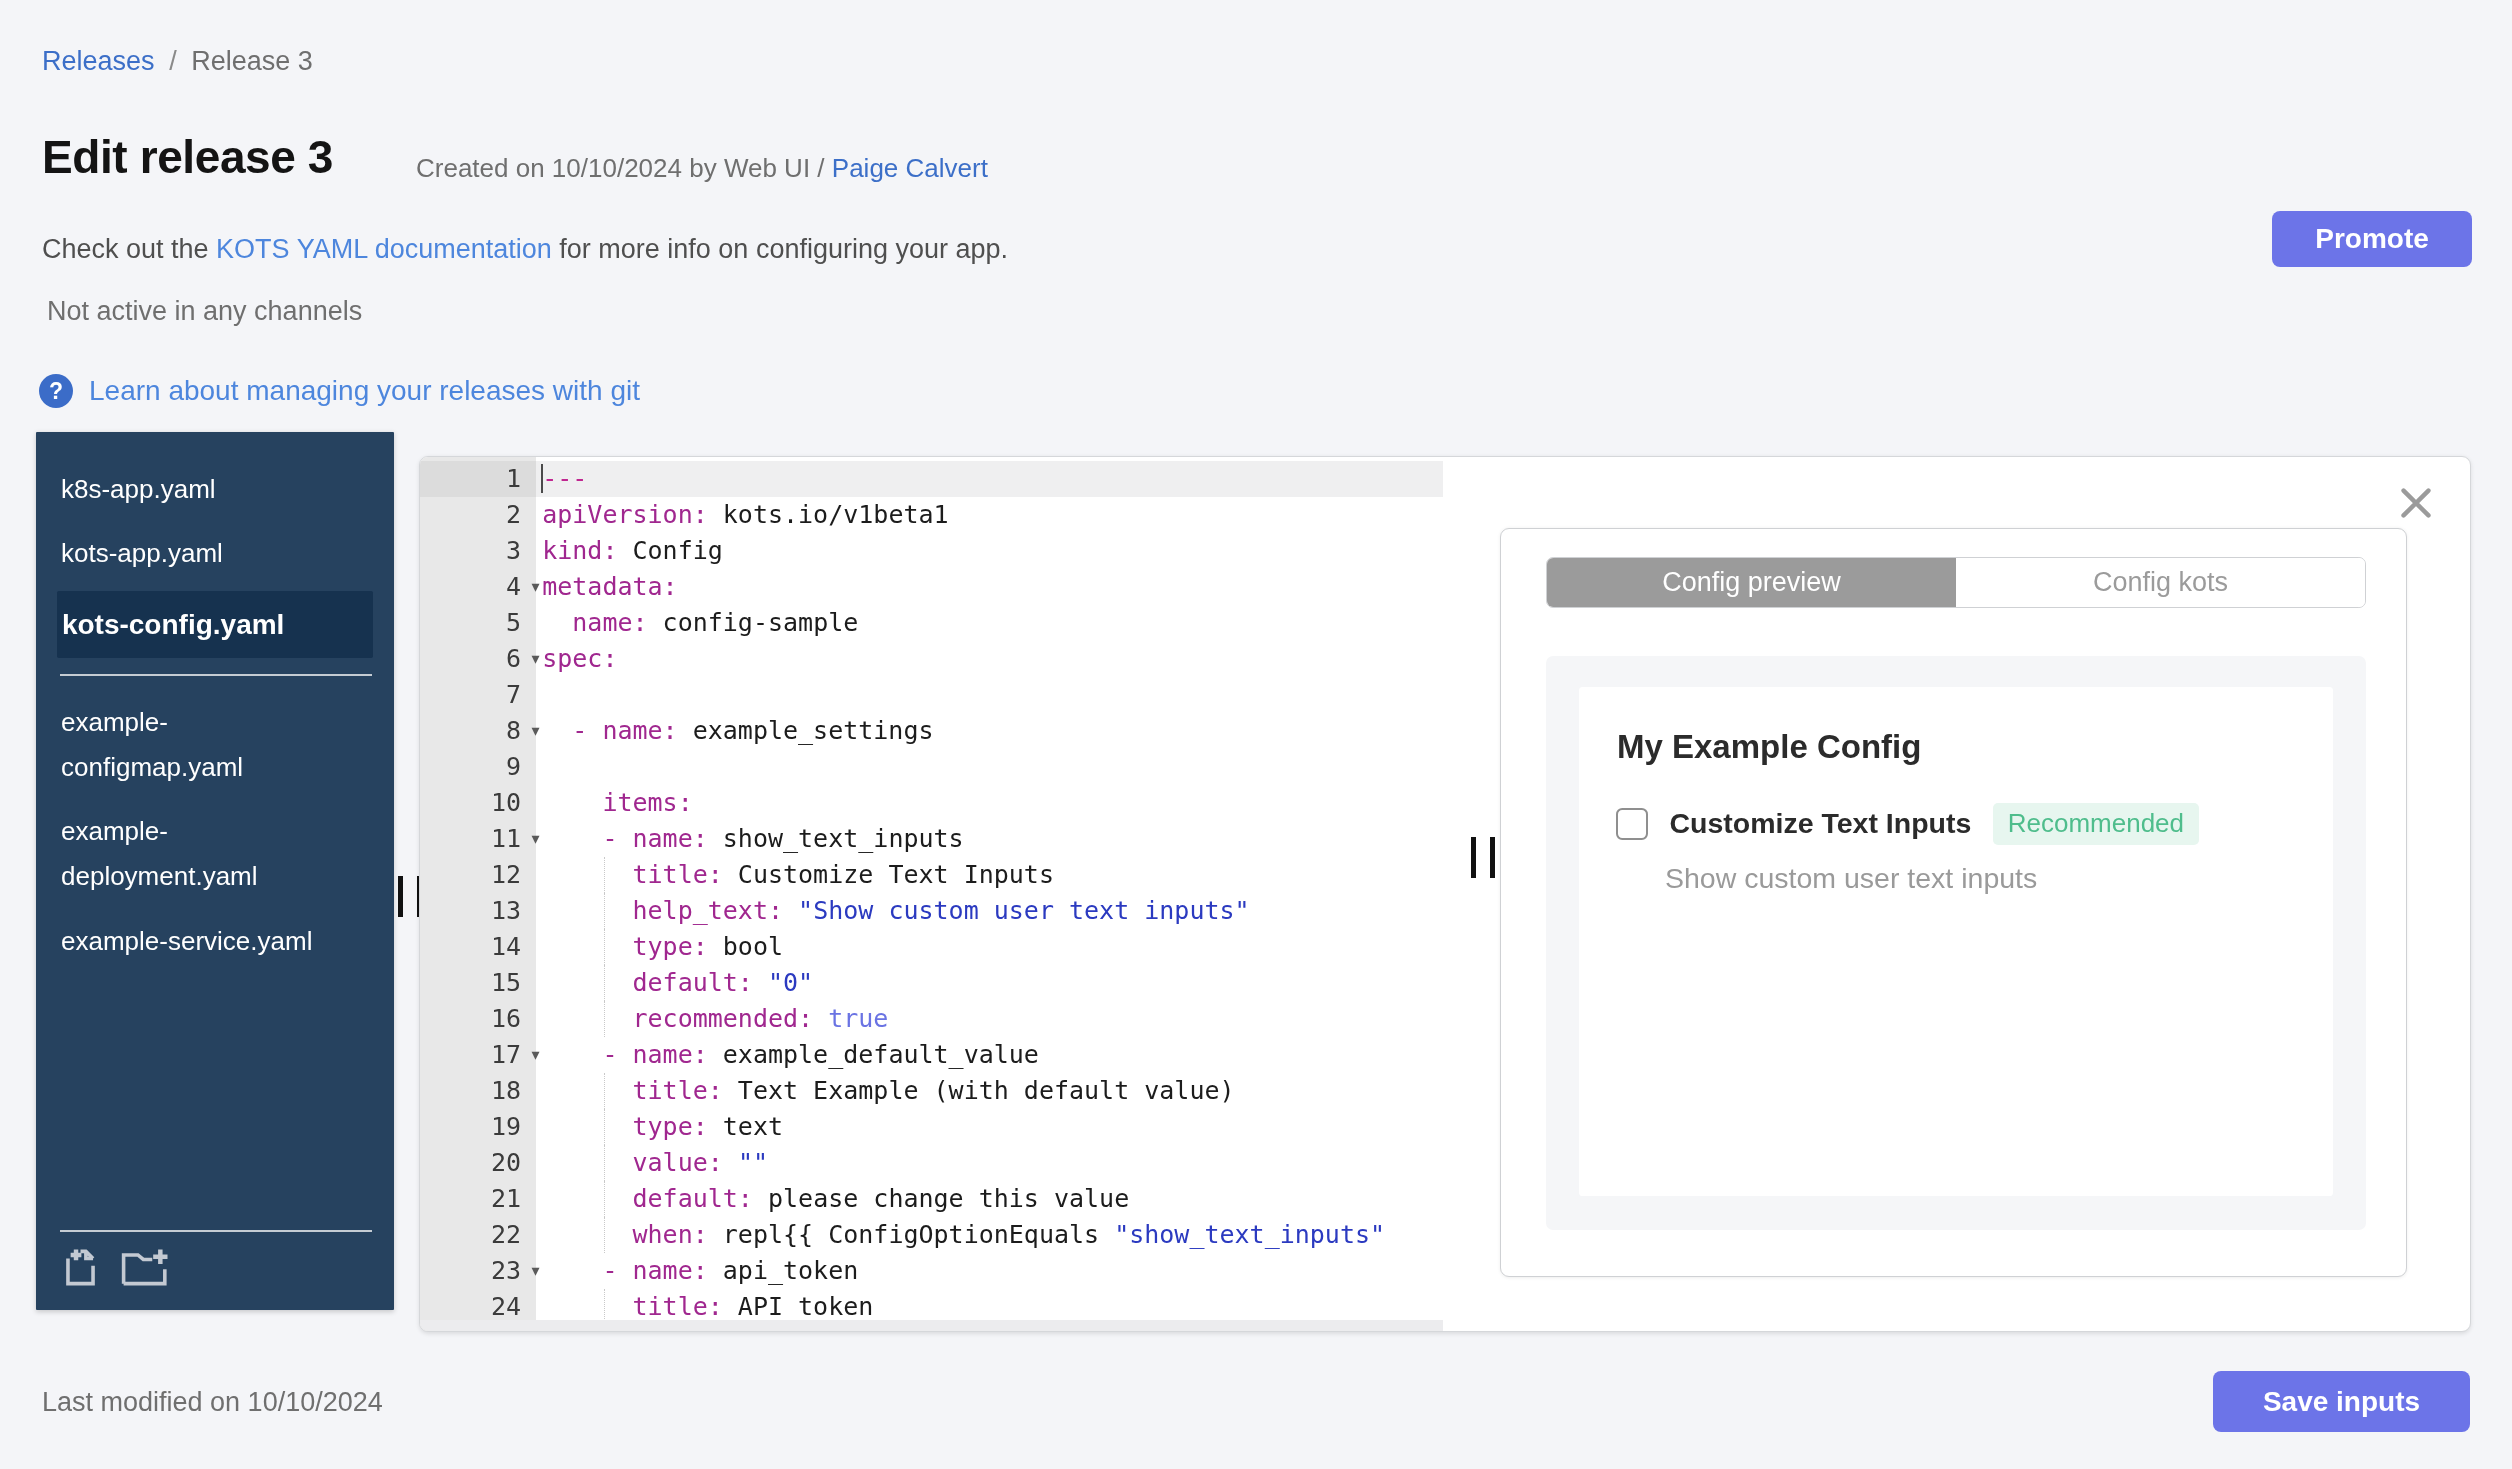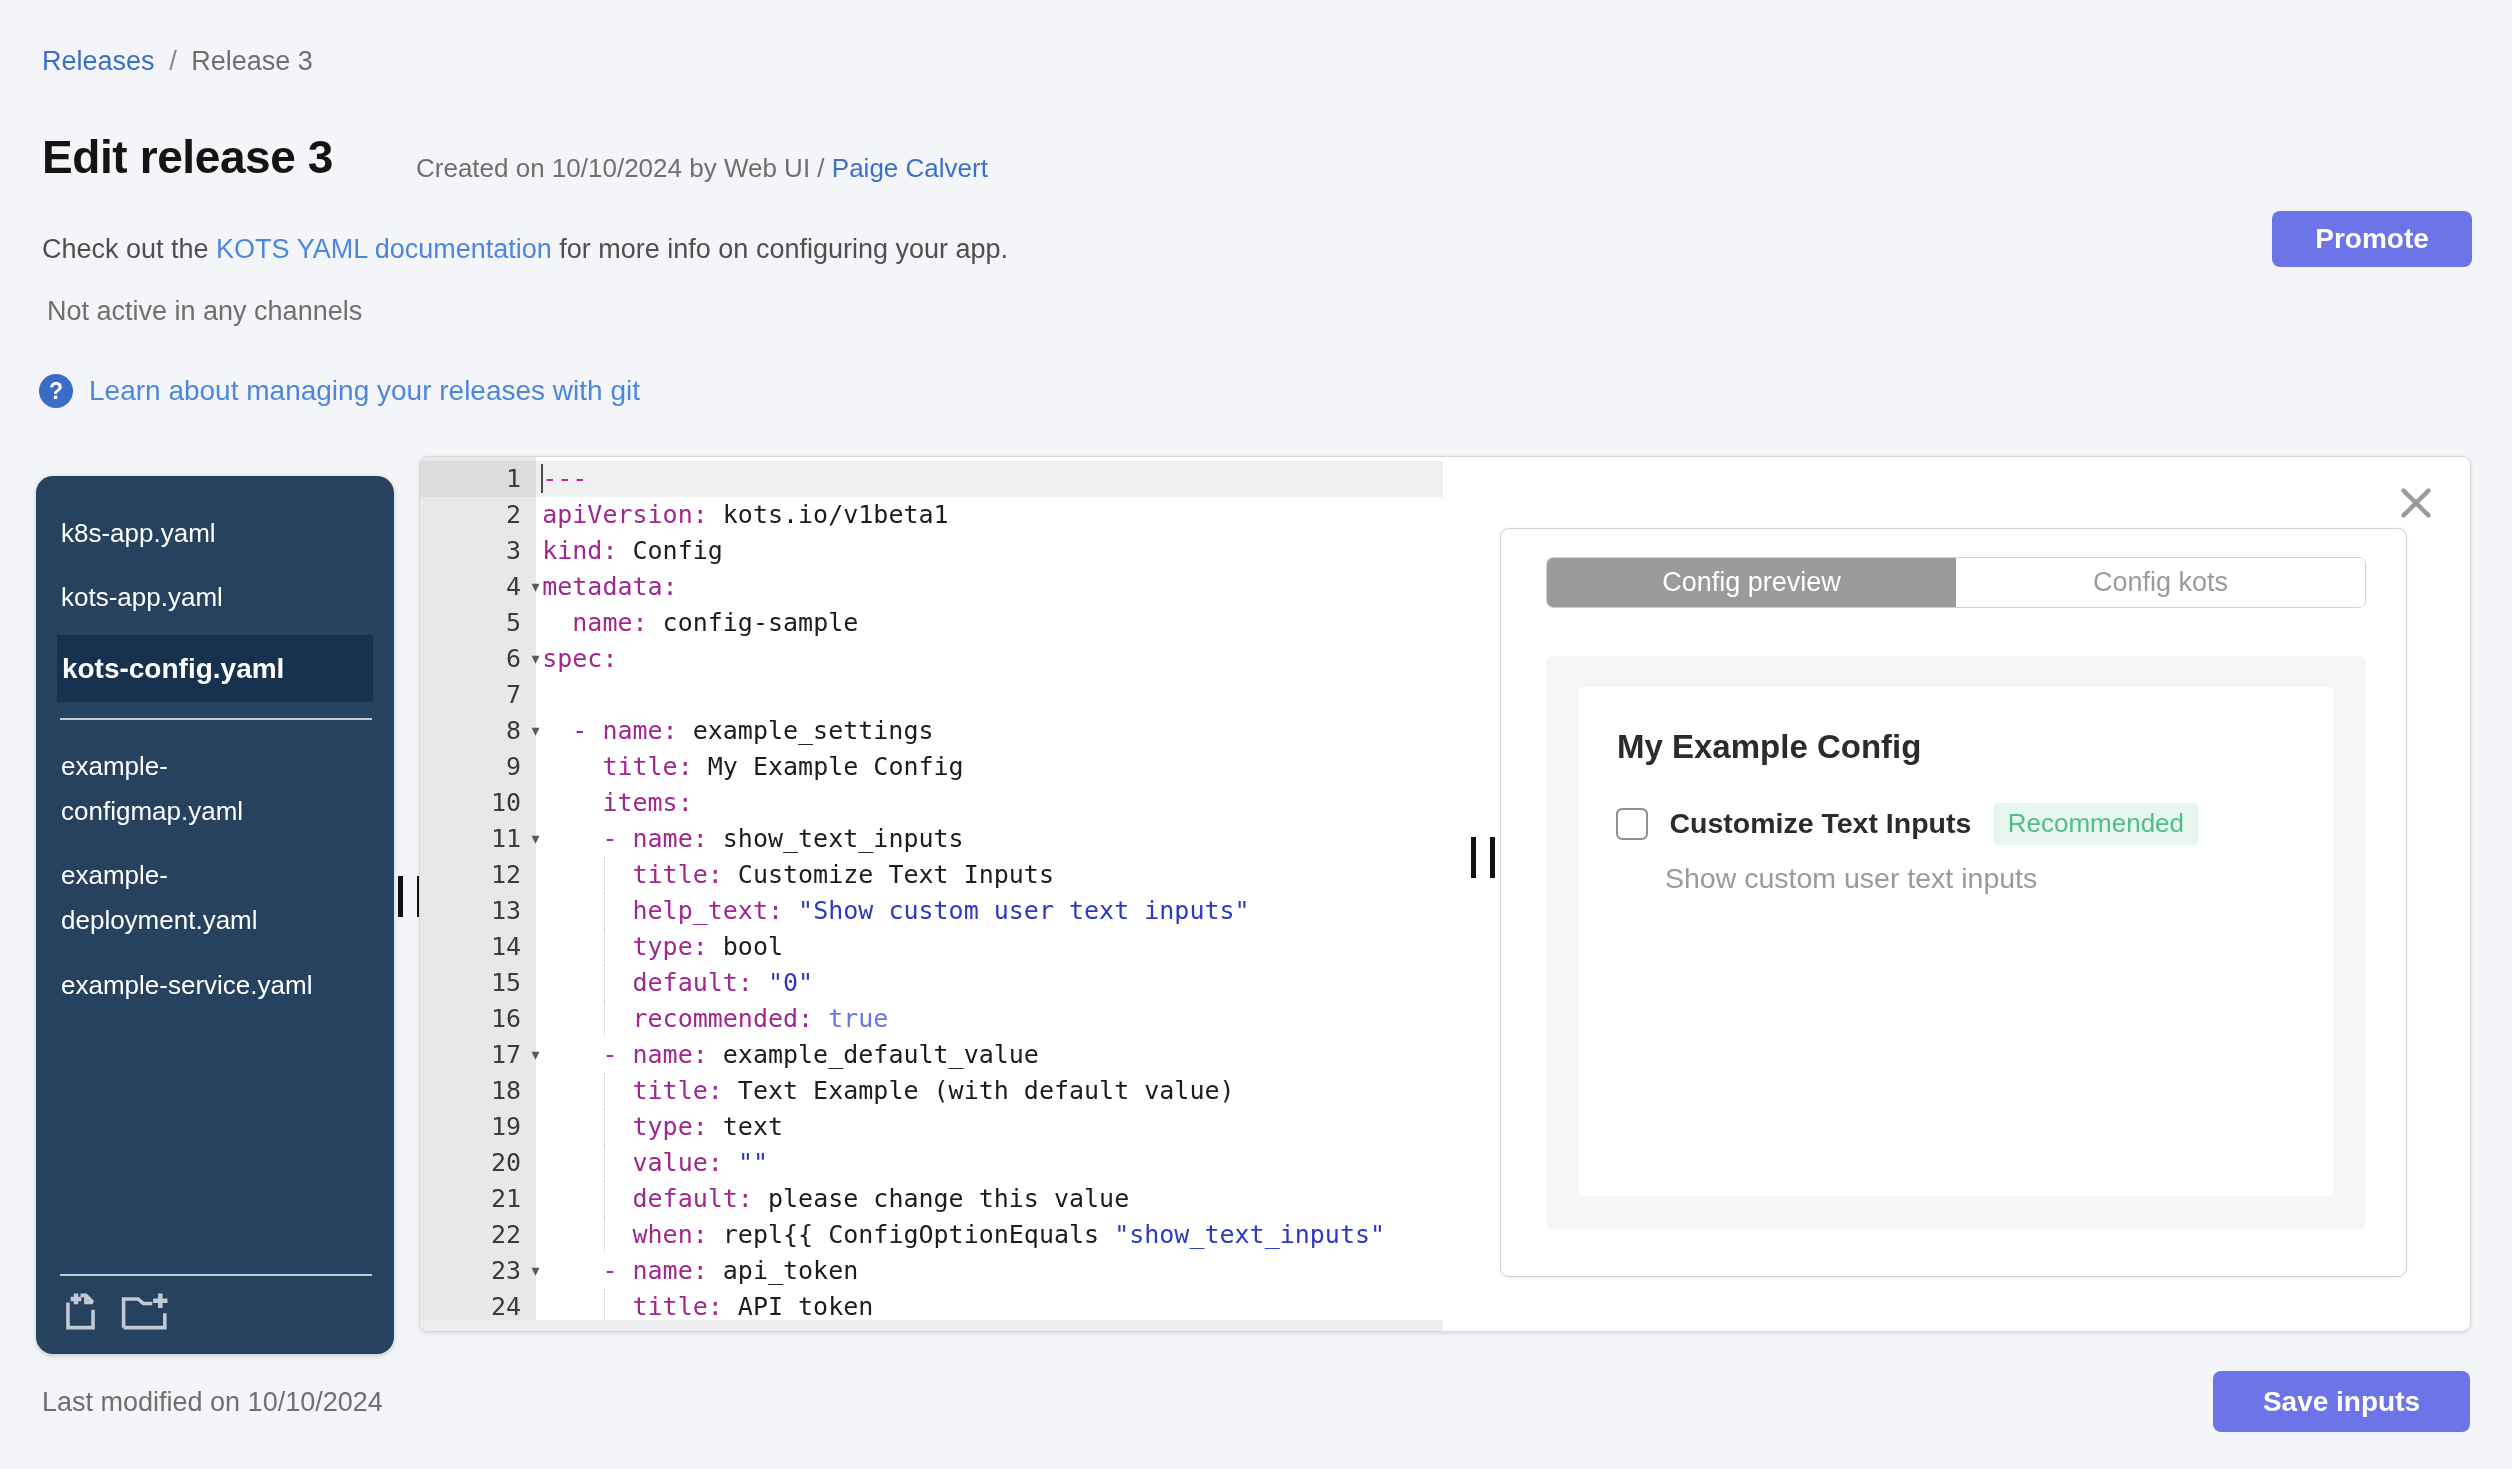--- a/index.html
+++ b/index.html
@@ -26,22 +26,22 @@
   .git-row{left:39px;top:374px;display:flex;align-items:center;gap:16px;}
   .q-circle{width:34px;height:34px;border-radius:50%;background:#3b6cc8;color:#fff;
     font-size:23px;font-weight:700;display:flex;align-items:center;justify-content:center;}
   .git-link{font-size:28px;color:var(--link-light);}
   .btn{background:var(--accent);color:#fff;font-weight:700;border:none;border-radius:8px;
     display:flex;align-items:center;justify-content:center;cursor:pointer;font-family:inherit;}
   .promote-btn{left:2272px;top:211px;width:200px;height:56px;font-size:28px;}
   .save-btn{left:2213px;top:1371px;width:257px;height:61px;font-size:28px;}
 
   
-  .sidebar{left:36px;top:476px;width:358px;height:878px;background:var(--sidebar-bg);
-    border-radius:17px;box-shadow:0 1.8px 5.3px rgba(0,0,0,.18);}
+  .sidebar{left:36px;top:432px;width:358px;height:878px;background:var(--sidebar-bg);
+    border-radius:1px;box-shadow:0 1.8px 5.3px rgba(0,0,0,.18);}
   .file-list{position:absolute;left:0;top:25px;width:100%;}
   .file-item{color:#fff;font-size:26px;line-height:45px;padding:9.8px 0 9.8px 25px;cursor:pointer;}
   .file-item.selected{background:var(--sidebar-selected);font-weight:700;font-size:28px;
     margin:5.3px 21.4px 5.3px 21.4px;padding:10.7px 0 10.7px 4.5px;border-radius:1.8px;}
   .side-divider{height:1.8px;background:#c5ccd3;margin:16px 22px 14.3px 24px;}
   .side-bottom{position:absolute;left:0;bottom:0;width:100%;}
   .side-bottom .side-divider{margin-bottom:0;}
   .side-icons{display:flex;gap:18px;padding:14.3px 0 18px 23px;}
   .side-icons svg{cursor:pointer;}
 
@@ -207,21 +207,20 @@
           </div>
           <div class="ed-row">
             <div class="gcell">7</div>
           </div>
           <div class="ed-row">
             <div class="gcell">8<span class="fold">▾</span></div>
             <div class="ccell"><span class="tok-plain">  </span><span class="tok-key">- name:</span><span class="tok-plain"> example_settings</span></div>
           </div>
           <div class="ed-row">
             <div class="gcell">9</div>
-            <div class="ccell"><span class="tok-plain">    </span><span class="tok-key">title:</span><span class="tok-plain"> My Example Config</span></div>
           </div>
           <div class="ed-row">
             <div class="gcell">10</div>
             <div class="ccell"><span class="tok-plain">    </span><span class="tok-key">items:</span></div>
           </div>
           <div class="ed-row">
             <div class="gcell">11<span class="fold">▾</span></div>
             <div class="ccell"><span class="tok-plain">    </span><span class="tok-key">- name:</span><span class="tok-plain"> show_text_inputs</span></div>
           </div>
           <div class="ed-row">

